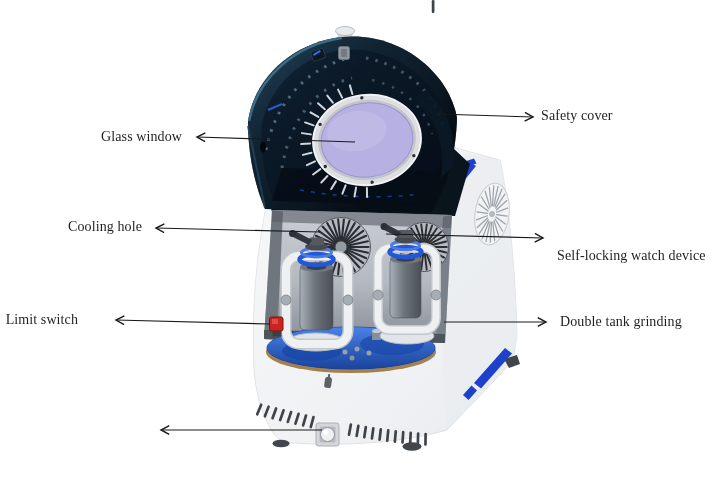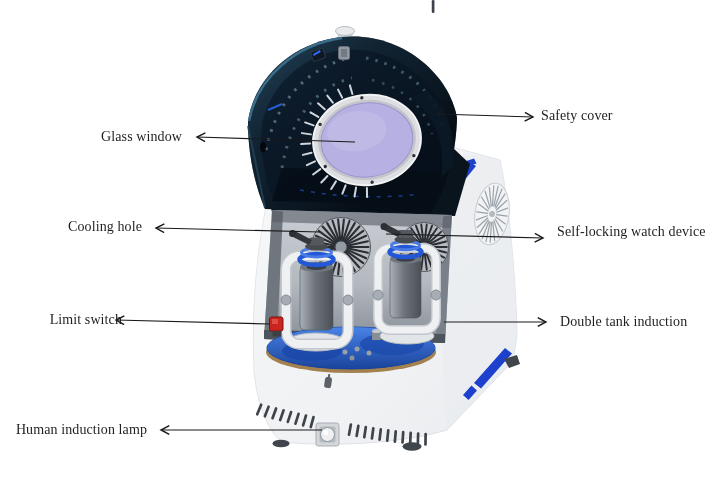--- a/index.html
+++ b/index.html
@@ -359,18 +359,17 @@
     <line class="leader" x1="386" y1="234" x2="543" y2="238" marker-end="url(#arrowhead)"></line>
     <line class="leader" x1="270" y1="324" x2="116" y2="320" marker-end="url(#arrowhead)"></line>
     <line class="leader" x1="444" y1="322" x2="546" y2="322" marker-end="url(#arrowhead)"></line>
     <line class="leader" x1="322" y1="430" x2="161" y2="430" marker-end="url(#arrowhead)"></line>
   </g>
 </svg>
 
 <div class="label" style="left:541px;top:116px">Safety cover</div>
 <div class="label" style="right:538px;top:137px;text-align:left">Glass window</div>
 <div class="label" style="right:578px;top:227px;text-align:left">Cooling hole</div>
-<div class="label" style="left:557px;top:232px">Self-locking watch device</div>
-<div class="label" style="right:598px;top:320px;text-align:left">Limit switch</div>
-<div class="label" style="left:560px;top:322px">Double tank induction</div>
-<div class="label" style="right:573px;top:430px;text-align:right">Human induction lamp</div>
+<div class="label" style="left:557px;top:256px">Self-locking watch device</div>
+<div class="label" style="right:642px;top:320px;text-align:left">Limit switch</div>
+<div class="label" style="left:560px;top:322px">Double tank grinding</div>
 
 </div>
 
 </body></html>

